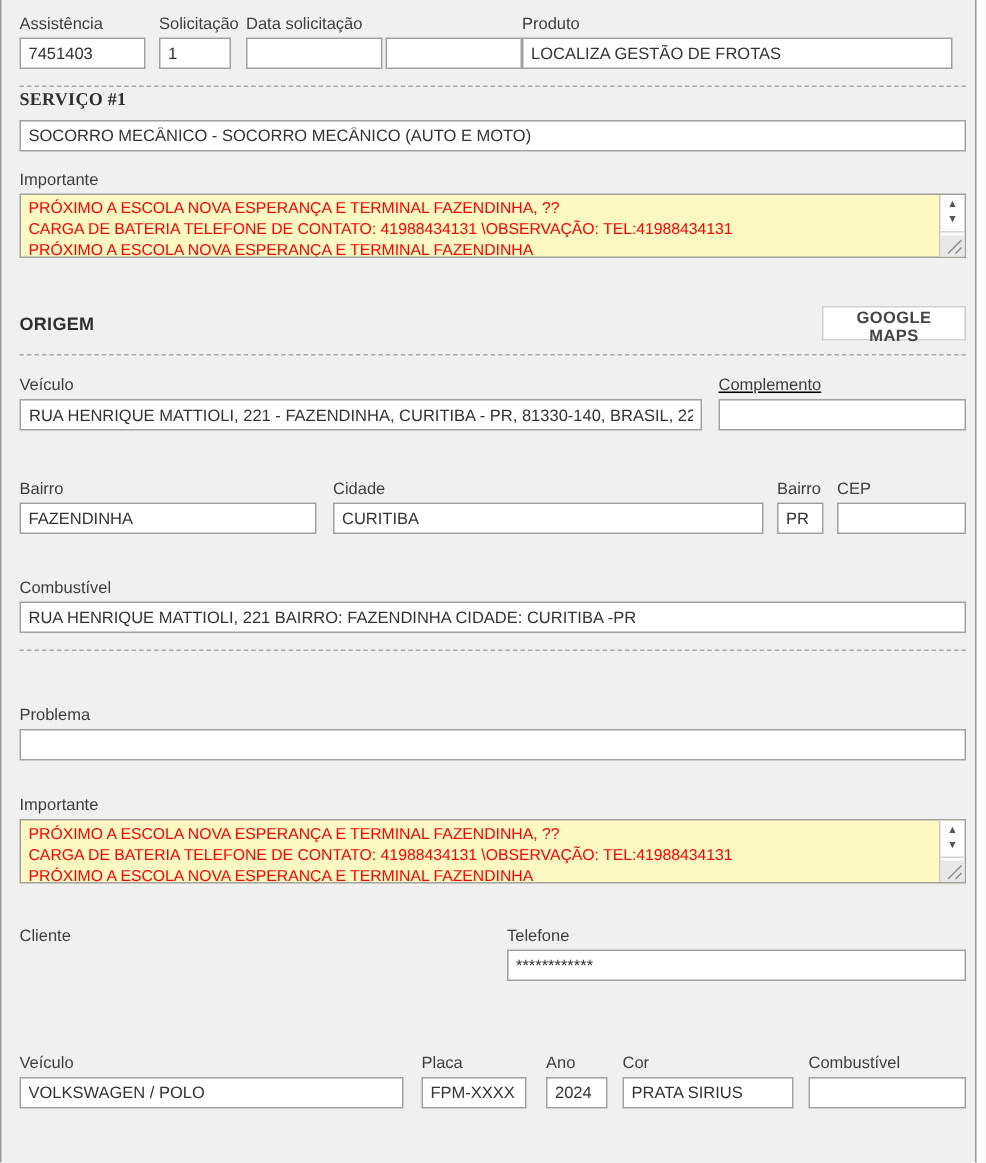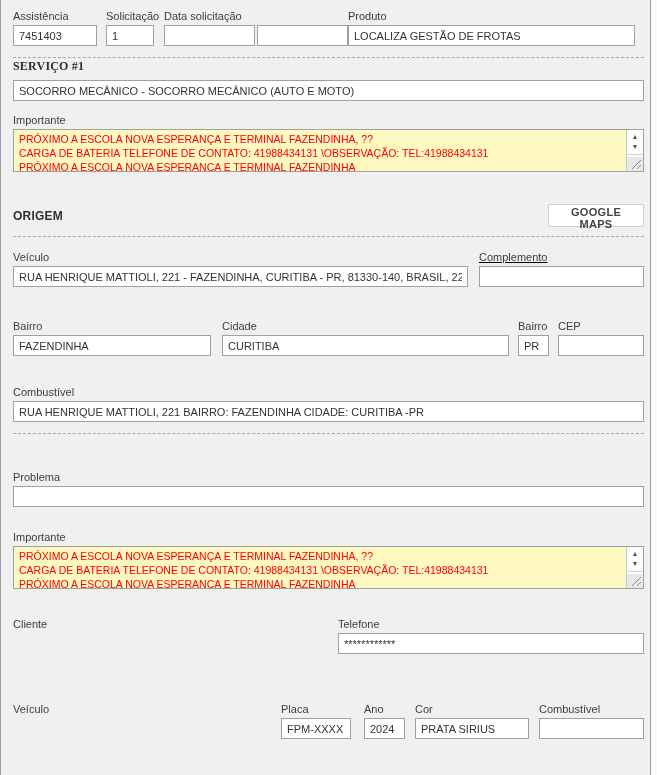--- a/index.html
+++ b/index.html
@@ -264,20 +264,21 @@
       </div>
       <div class="field w-telefone">
         <label>Telefone</label>
         <input class="txt" type="text" value="************" style="">
       </div>
     </div>
 
     <div class="row veic-row">
       <div class="field w-veic">
         <label>Veículo</label>
+        <input class="txt" type="text" value="VOLKSWAGEN / POLO" style="">
       </div>
       <div class="field w-placa">
         <label>Placa</label>
         <input class="txt" type="text" value="FPM-XXXX" style="">
       </div>
       <div class="field w-ano">
         <label>Ano</label>
         <input class="txt" type="text" value="2024" style="">
       </div>
       <div class="field w-cor">

